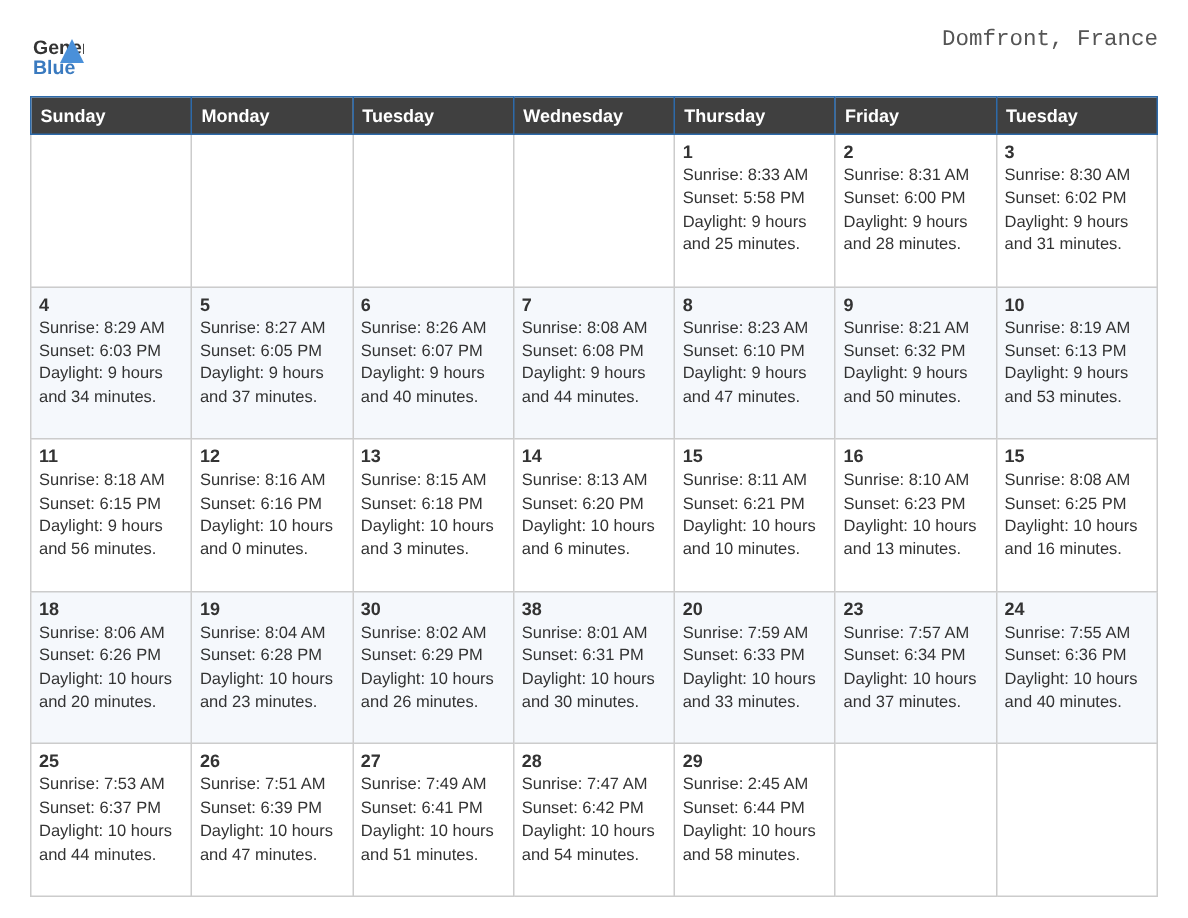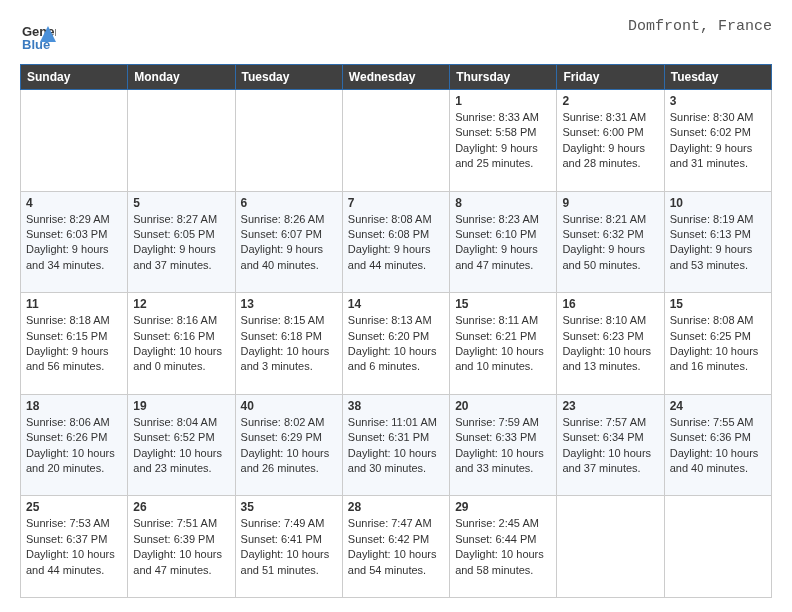--- a/index.html
+++ b/index.html
@@ -253,34 +253,34 @@
           <td>
             <span class="day-num">18</span>
             <div class="day-info">Sunrise: 8:06 AM
 Sunset: 6:26 PM
 Daylight: 10 hours
 and 20 minutes.</div>
           </td>
           <td>
             <span class="day-num">19</span>
             <div class="day-info">Sunrise: 8:04 AM
-Sunset: 6:52 PM
+Sunset: 6:28 PM
 Daylight: 10 hours
 and 23 minutes.</div>
           </td>
           <td>
-            <span class="day-num">40</span>
+            <span class="day-num">30</span>
             <div class="day-info">Sunrise: 8:02 AM
 Sunset: 6:29 PM
 Daylight: 10 hours
 and 26 minutes.</div>
           </td>
           <td>
             <span class="day-num">38</span>
-            <div class="day-info">Sunrise: 11:01 AM
+            <div class="day-info">Sunrise: 8:01 AM
 Sunset: 6:31 PM
 Daylight: 10 hours
 and 30 minutes.</div>
           </td>
           <td>
             <span class="day-num">20</span>
             <div class="day-info">Sunrise: 7:59 AM
 Sunset: 6:33 PM
 Daylight: 10 hours
 and 33 minutes.</div>
@@ -309,21 +309,21 @@
 and 44 minutes.</div>
           </td>
           <td>
             <span class="day-num">26</span>
             <div class="day-info">Sunrise: 7:51 AM
 Sunset: 6:39 PM
 Daylight: 10 hours
 and 47 minutes.</div>
           </td>
           <td>
-            <span class="day-num">35</span>
+            <span class="day-num">27</span>
             <div class="day-info">Sunrise: 7:49 AM
 Sunset: 6:41 PM
 Daylight: 10 hours
 and 51 minutes.</div>
           </td>
           <td>
             <span class="day-num">28</span>
             <div class="day-info">Sunrise: 7:47 AM
 Sunset: 6:42 PM
 Daylight: 10 hours

